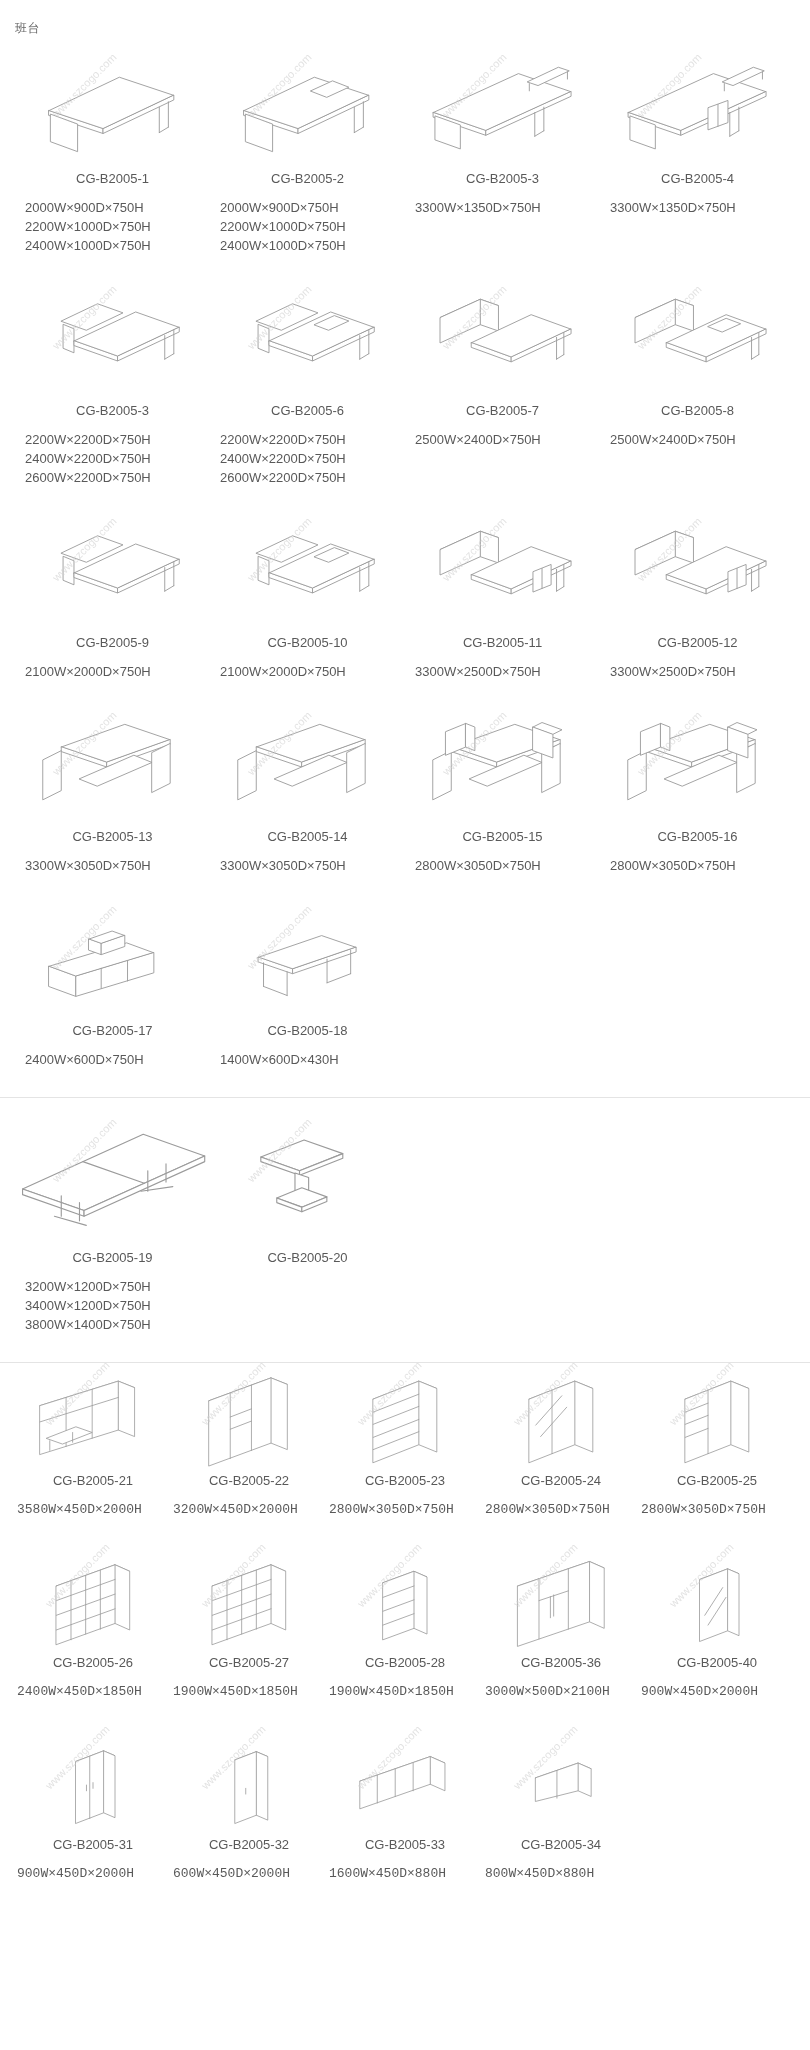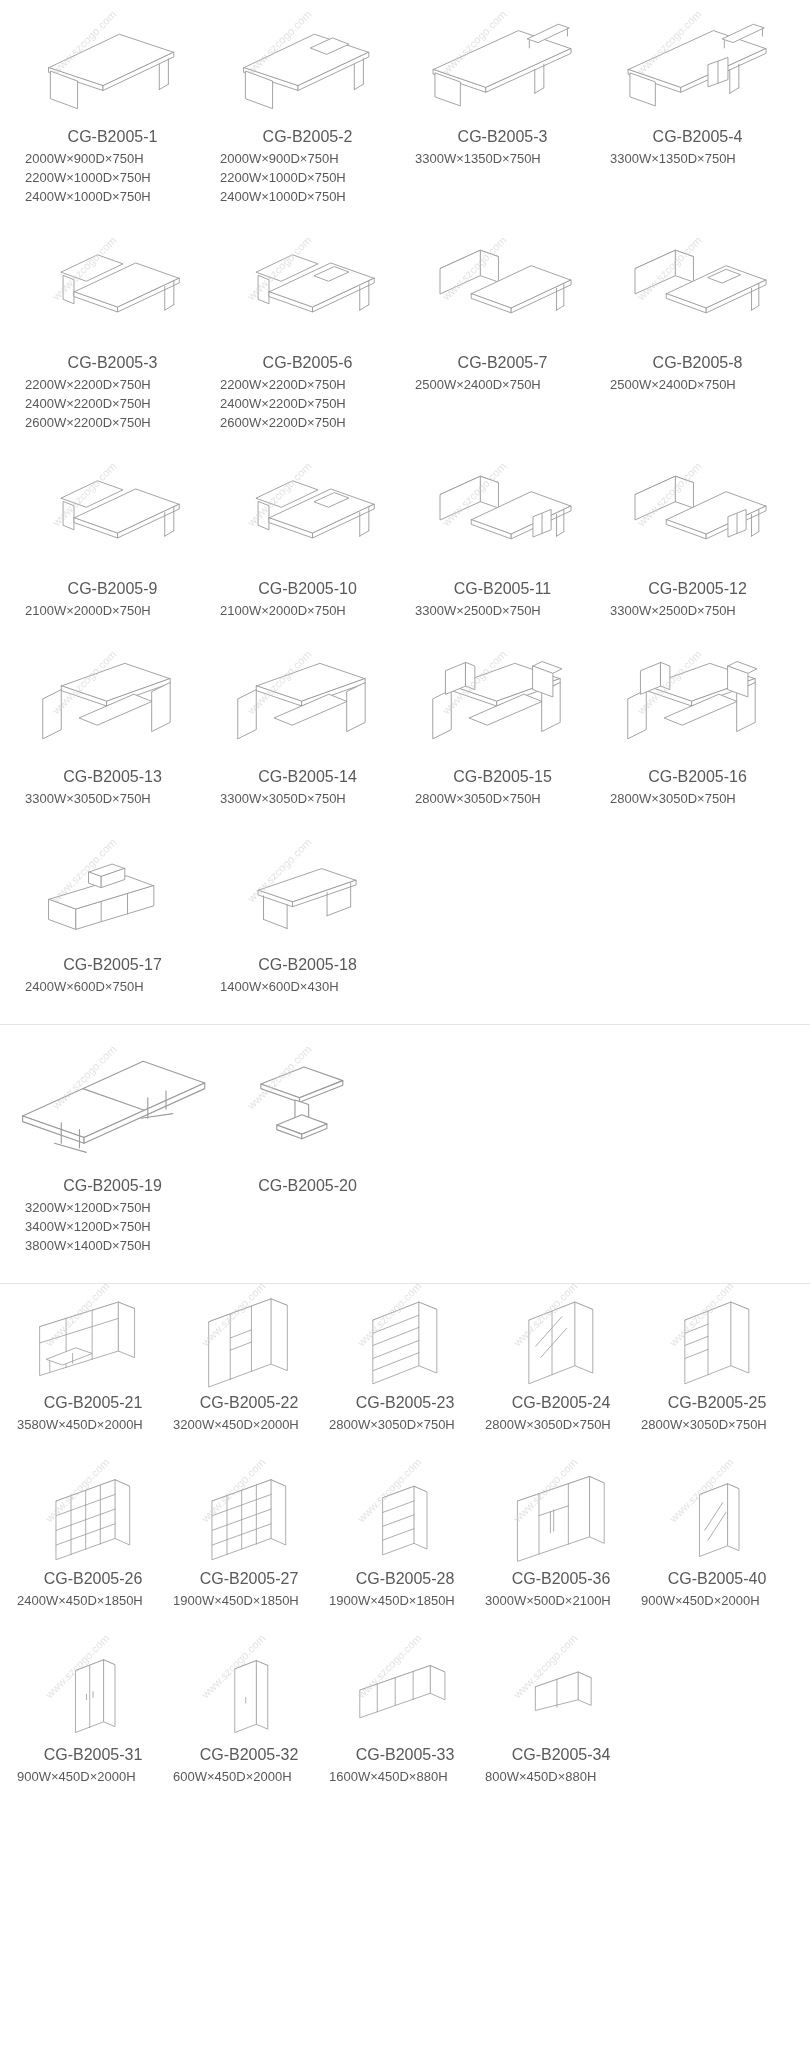--- a/index.html
+++ b/index.html
@@ -23,23 +23,23 @@
   .sec-2 .drawing{height:108px;}
   .sec-0 svg.draw{width:178px;height:118px;}
   .sec-1 svg.draw{width:195px;height:148px;}
   .sec-2 svg.draw{width:148px;height:106px;}
   svg.draw{stroke:#9b9b9b;stroke-width:1;stroke-linejoin:round;stroke-linecap:round;}
   .wm{
     position:absolute;left:18%;top:52%;
     transform:rotate(-45deg);transform-origin:left top;
     font-size:11px;color:#cfcfcf;opacity:.6;white-space:nowrap;pointer-events:none;
   }
-  .code{font-size:16px;text-align:center;margin-top:2px;color:#595959;}
-  .dims{margin-top:3px;font-size:13px;line-height:19px;color:#595959;padding-left:10px;}
-  .cols-5 .dims{padding-left:2px;}
+  .code{font-size:13px;text-align:center;margin-top:2px;color:#595959;}
+  .dims{margin-top:12px;font-size:13px;line-height:19px;color:#595959;padding-left:10px;}
+  .cols-5 .dims{padding-left:2px;font-family:Liberation Mono, monospace;}
   .divider{border:none;border-top:1px solid #e4e4e4;margin:2px 0 0 -15px;width:810px;}
   #icon-defs{position:absolute;width:0;height:0;overflow:hidden;}
 </style>
 </head>
 <body>
 
 <svg id="icon-defs" aria-hidden="true">
 <defs>
   <symbol id="sym-desk-plain" viewBox="0 0 170 130">
     <polygon fill="#fff" points="14,67 92,30 152,50 74,87"></polygon>
@@ -218,20 +218,21 @@
     <polygon fill="#fff" points="54,61 106,43 122,50 70,68"></polygon>
     <polygon fill="#fff" points="106,43 122,50 122,84 106,77"></polygon>
     <polygon fill="#fff" points="54,61 106,43 106,77 54,90"></polygon>
     <path fill="none" d="M80,52 L80,86"></path>
   </symbol>
 </defs>
 </svg>
 
 <main id="catalog">
   <section class="section cols-4 sec-0">
+    <h2 class="stitle">班台</h2>
     <div class="grid">
   <div class="cell">
     <div class="drawing">
       <svg class="draw" viewBox="0 0 170 130">
               <use href="#sym-desk-plain" xlink:href="#sym-desk-plain"></use>
             </svg>
       <span class="wm">www.szcogo.com</span>
     </div>
     <div class="code">CG-B2005-1</div>
     <div class="dims">

